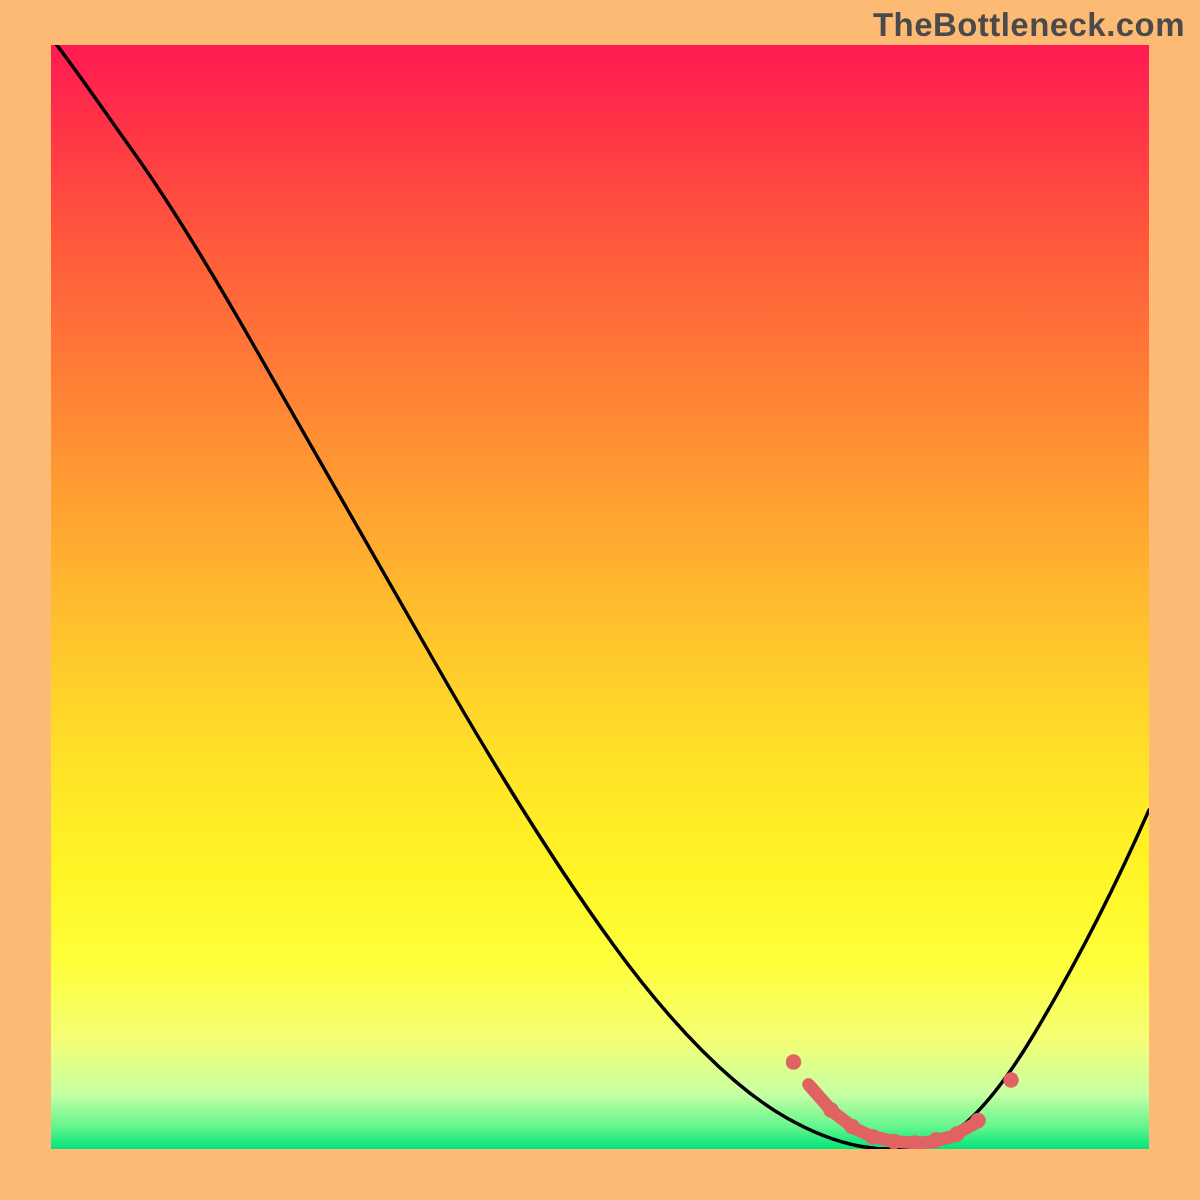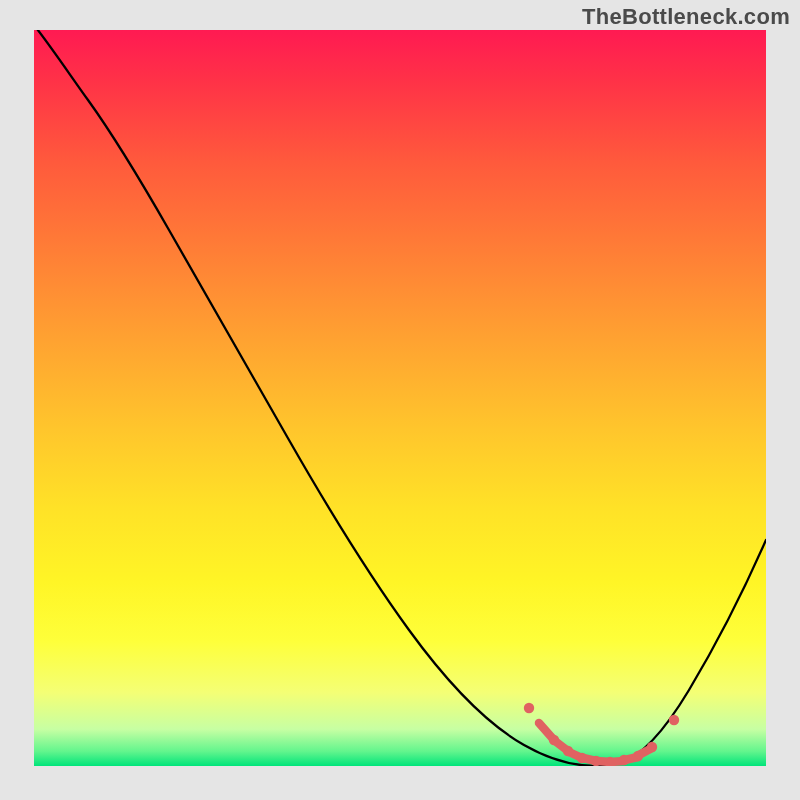--- a/index.html
+++ b/index.html
@@ -8,21 +8,21 @@
     width: 800px;
     height: 800px;
     overflow: hidden;
     background: #000;
     font-family: Arial, Helvetica, sans-serif;
   }
   .frame {
     position: relative;
     width: 800px;
     height: 800px;
-    background: #e5e5e5;
+    background: #fdba74;
   }
   .watermark {
     position: absolute;
     top: 4px;
     right: 10px;
     font-size: 22px;
     font-weight: bold;
     color: #4a4a4a;
     letter-spacing: 0.3px;
     user-select: none;

